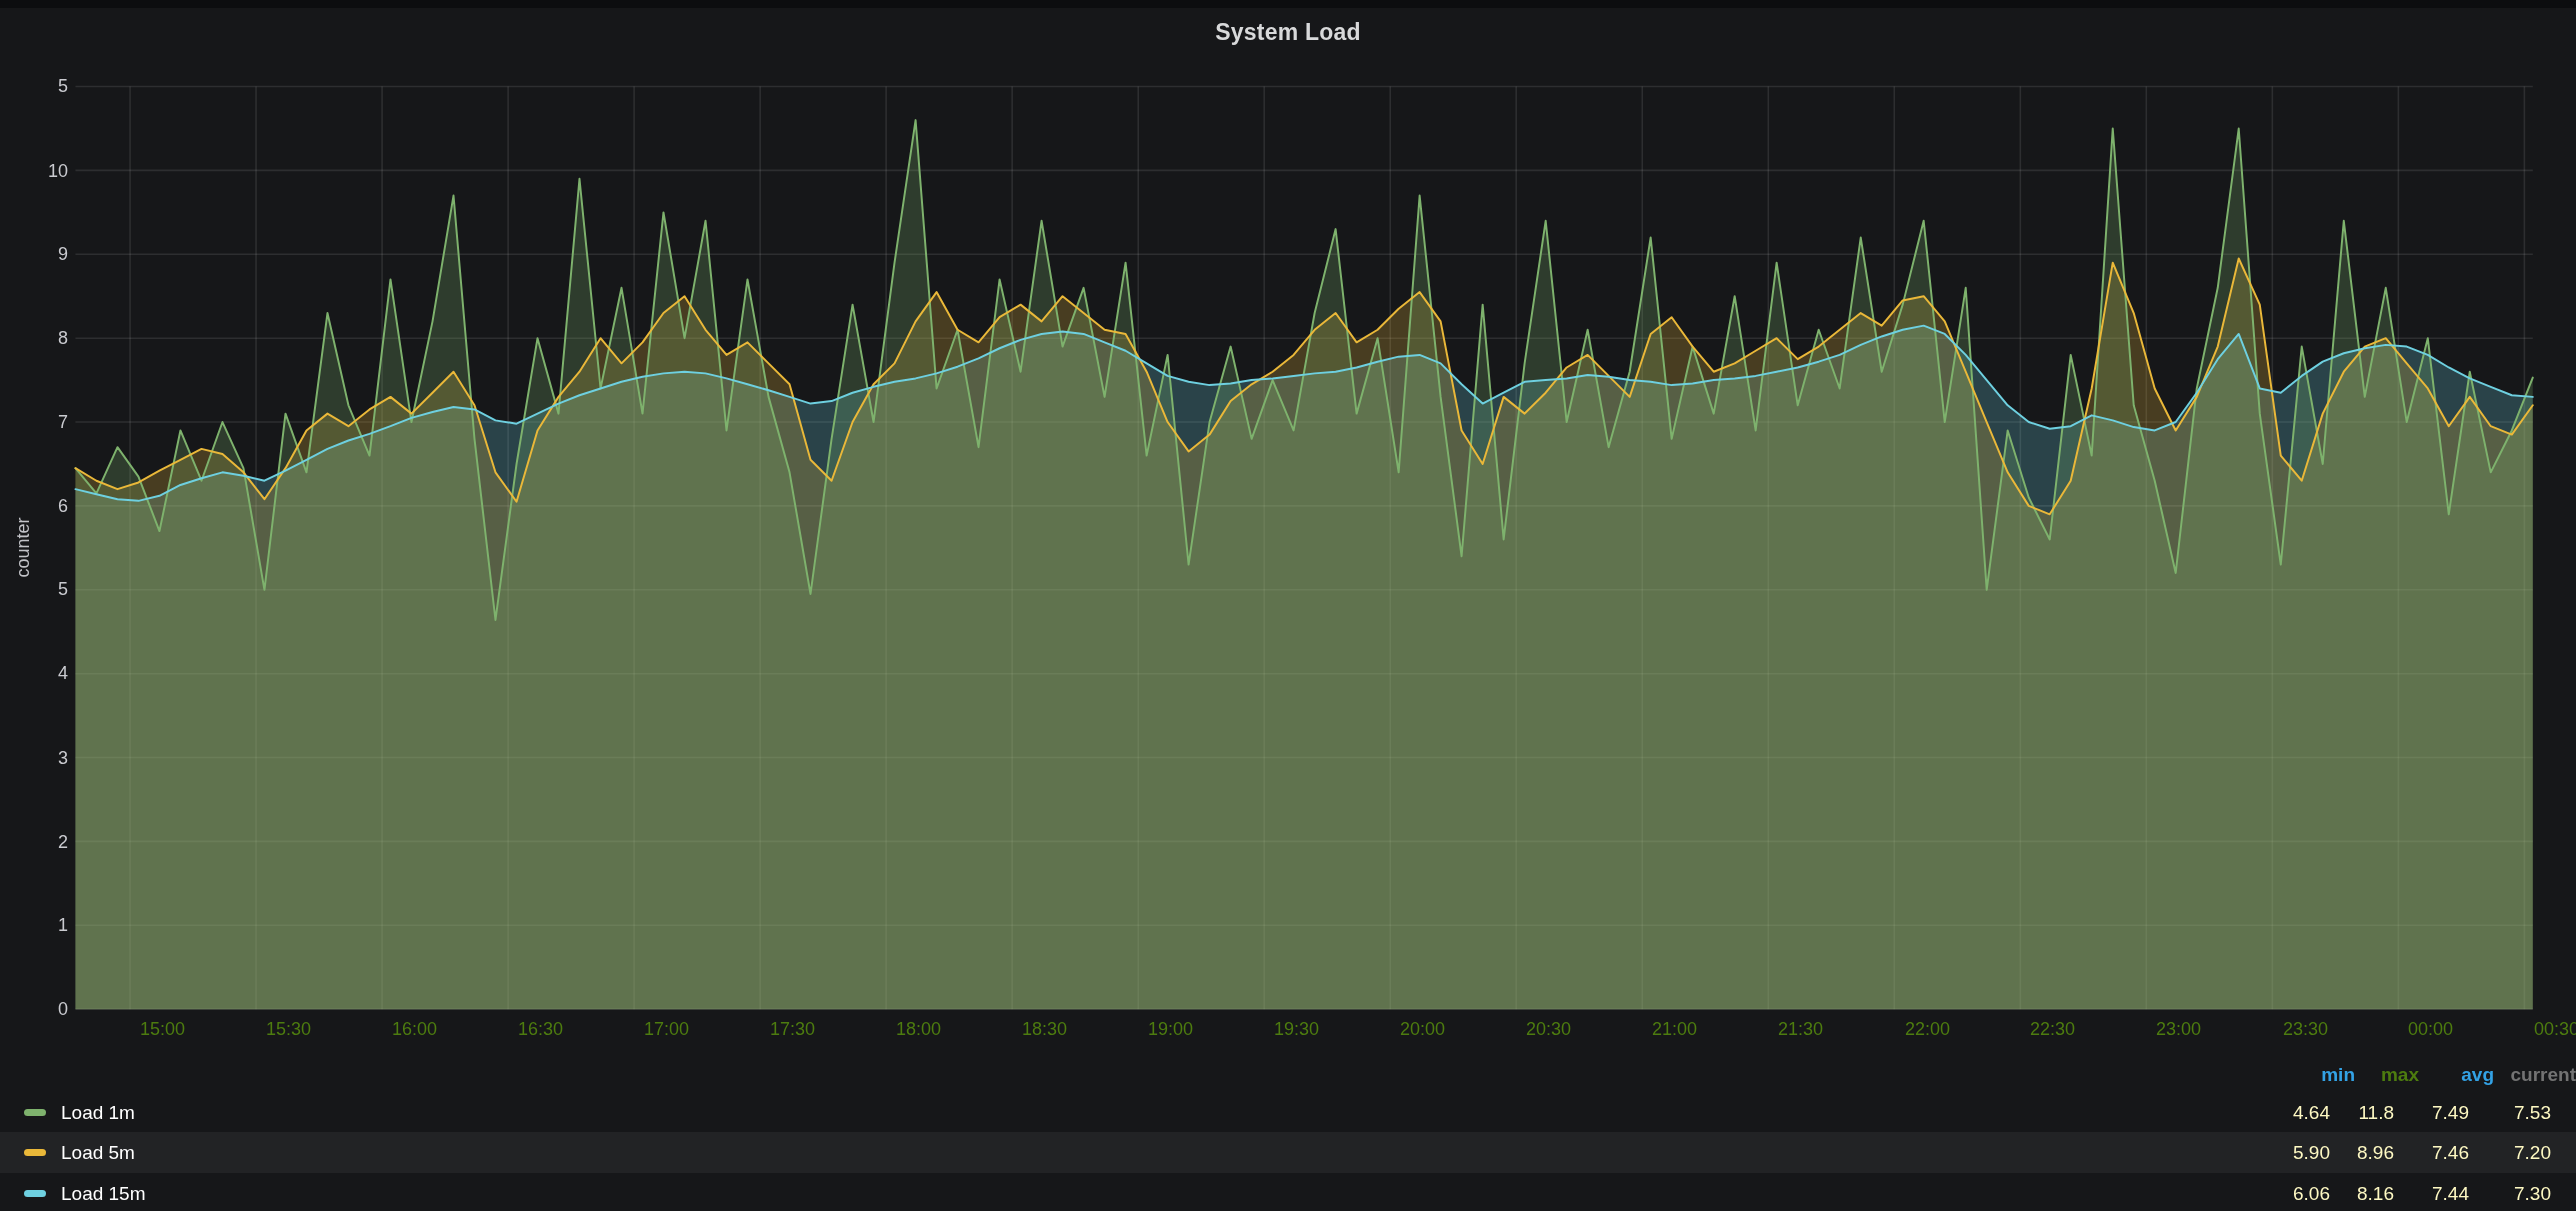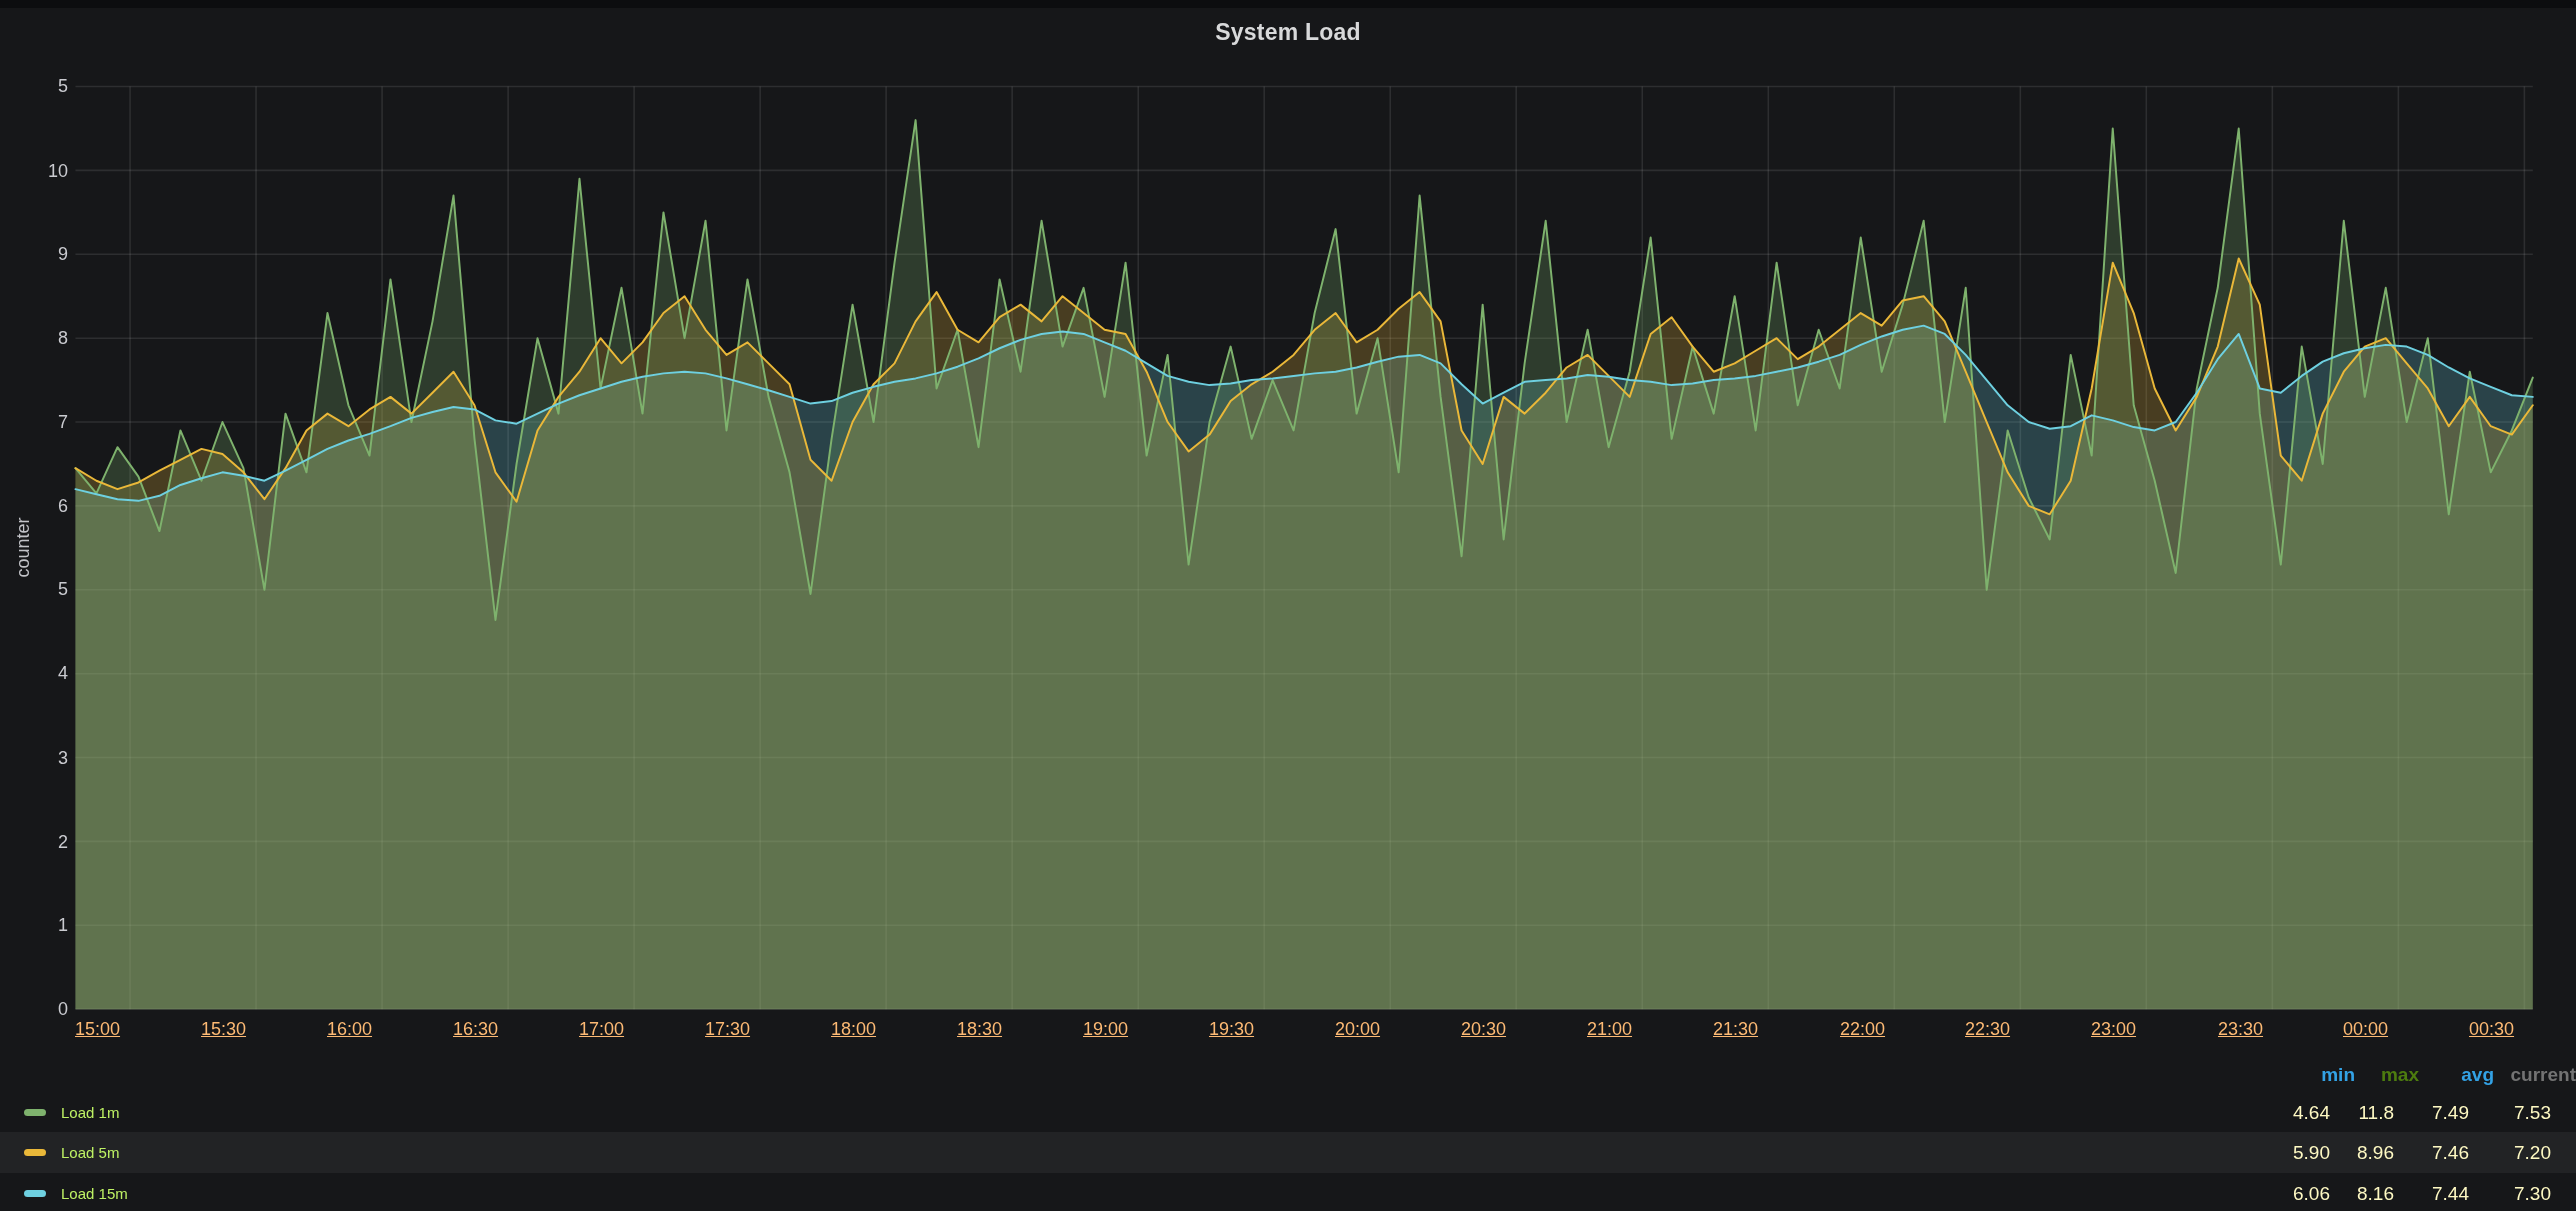--- a/index.html
+++ b/index.html
@@ -17,31 +17,31 @@
   .y-unit-label{
     position:absolute;left:-28px;top:537px;width:102px;text-align:center;
     font-size:18px;color:#C2C3C8;transform:rotate(-90deg);
   }
   svg.chart{position:absolute;left:0;top:0;}
   .grid{stroke:rgba(255,255,255,0.10);stroke-width:2;fill:none;}
   .tick-y{
     position:absolute;width:46px;text-align:right;font-size:18px;color:#CACBD0;height:22px;line-height:22px;
   }
   .tick-x{
-    position:absolute;width:110px;text-align:left;font-size:18px;color:#fdba74;height:23.6px;line-height:23.6px;top:1018px;text-decoration:underline;
+    position:absolute;width:110px;text-align:right;font-size:18px;color:#4d7c0f;height:23.6px;line-height:23.6px;top:1018px;
   }
   .legend-row{
     position:absolute;left:0;right:0;height:41px;cursor:pointer;
   }
   .legend-row.highlight{background:rgba(255,255,255,0.055);}
   .legend-icon{
     position:absolute;left:23.6px;top:17.3px;width:22px;height:7px;border-radius:3.9px;
   }
   .legend-label{
-    position:absolute;left:61px;top:0;line-height:41px;font-size:15px;color:#bef264;
+    position:absolute;left:61px;top:0;line-height:41px;font-size:19px;color:#ffffff;
   }
   .stat-cols{position:absolute;right:25px;top:0;display:flex;height:100%;}
   .stat-col{text-align:right;font-size:19px;line-height:41px;color:#fef9c3;}
   .stats-header{position:absolute;left:0;right:0;top:1062px;height:25px;justify-content:flex-end;}
   .stats-header .stat-col{line-height:25px;font-weight:700;}
   .w0{width:79px}.w1{width:64px}.w2{width:75px}.w3{width:82px}
 </style>
 </head>
 <body>
 

